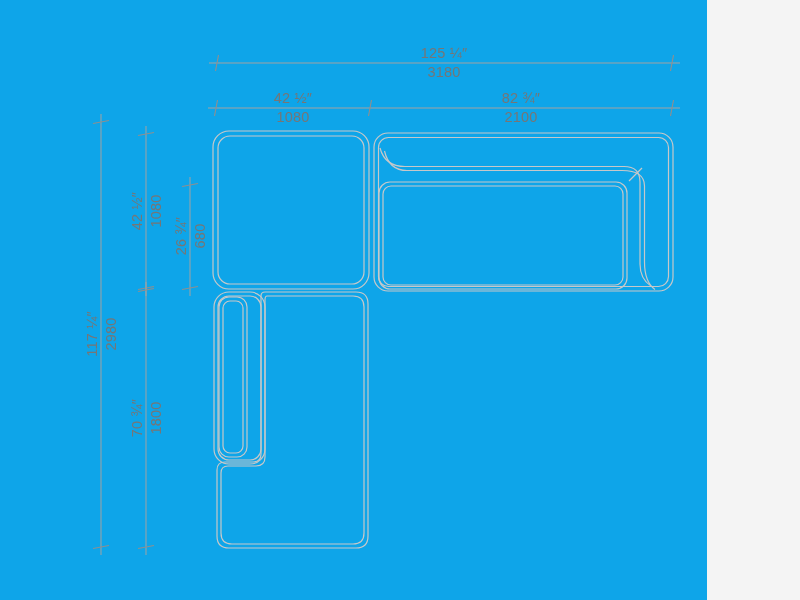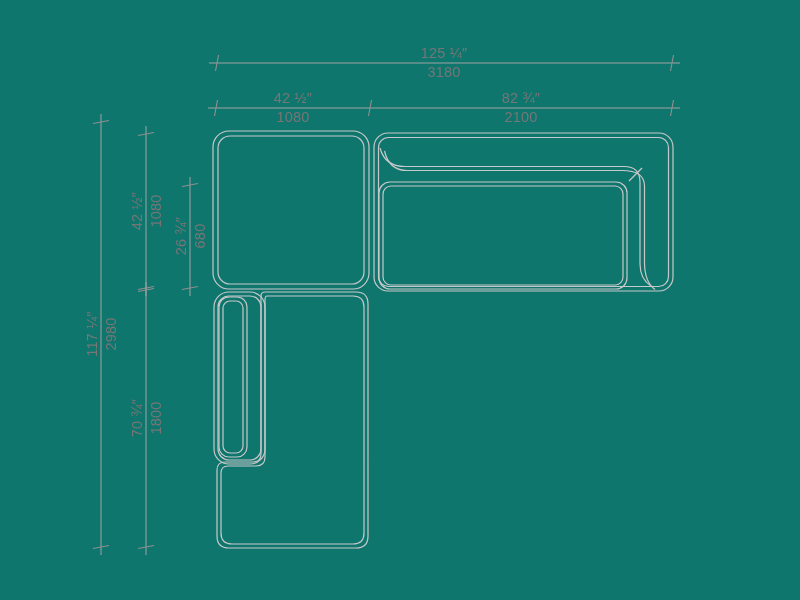--- a/index.html
+++ b/index.html
@@ -1,17 +1,17 @@
 <!DOCTYPE html>
 <html><head>
 <meta charset="utf-8">
 <style>
   html,body{margin:0;padding:0;}
   body{width:800px;height:600px;overflow:hidden;background:#f4f4f4;}
-  .stage{position:relative;width:800px;height:600px;background:#0f766e;
+  .stage{position:relative;width:707px;height:600px;background:#0ea5e9;
          font-family:"Liberation Sans","DejaVu Sans",sans-serif;}
   svg{display:block;}
   .furn{fill:none;stroke:#c7c8c9;stroke-width:1.2;}
   .dimline{fill:none;stroke:#a2a2a2;stroke-width:1;}
   .tick{fill:none;stroke:#8f8f8f;stroke-width:1.2;}
   .dim-text{font-family:"Liberation Sans","DejaVu Sans",sans-serif;
             font-size:14.5px;fill:#767676;letter-spacing:0.2px;}
 </style>
 </head>
 <body>

